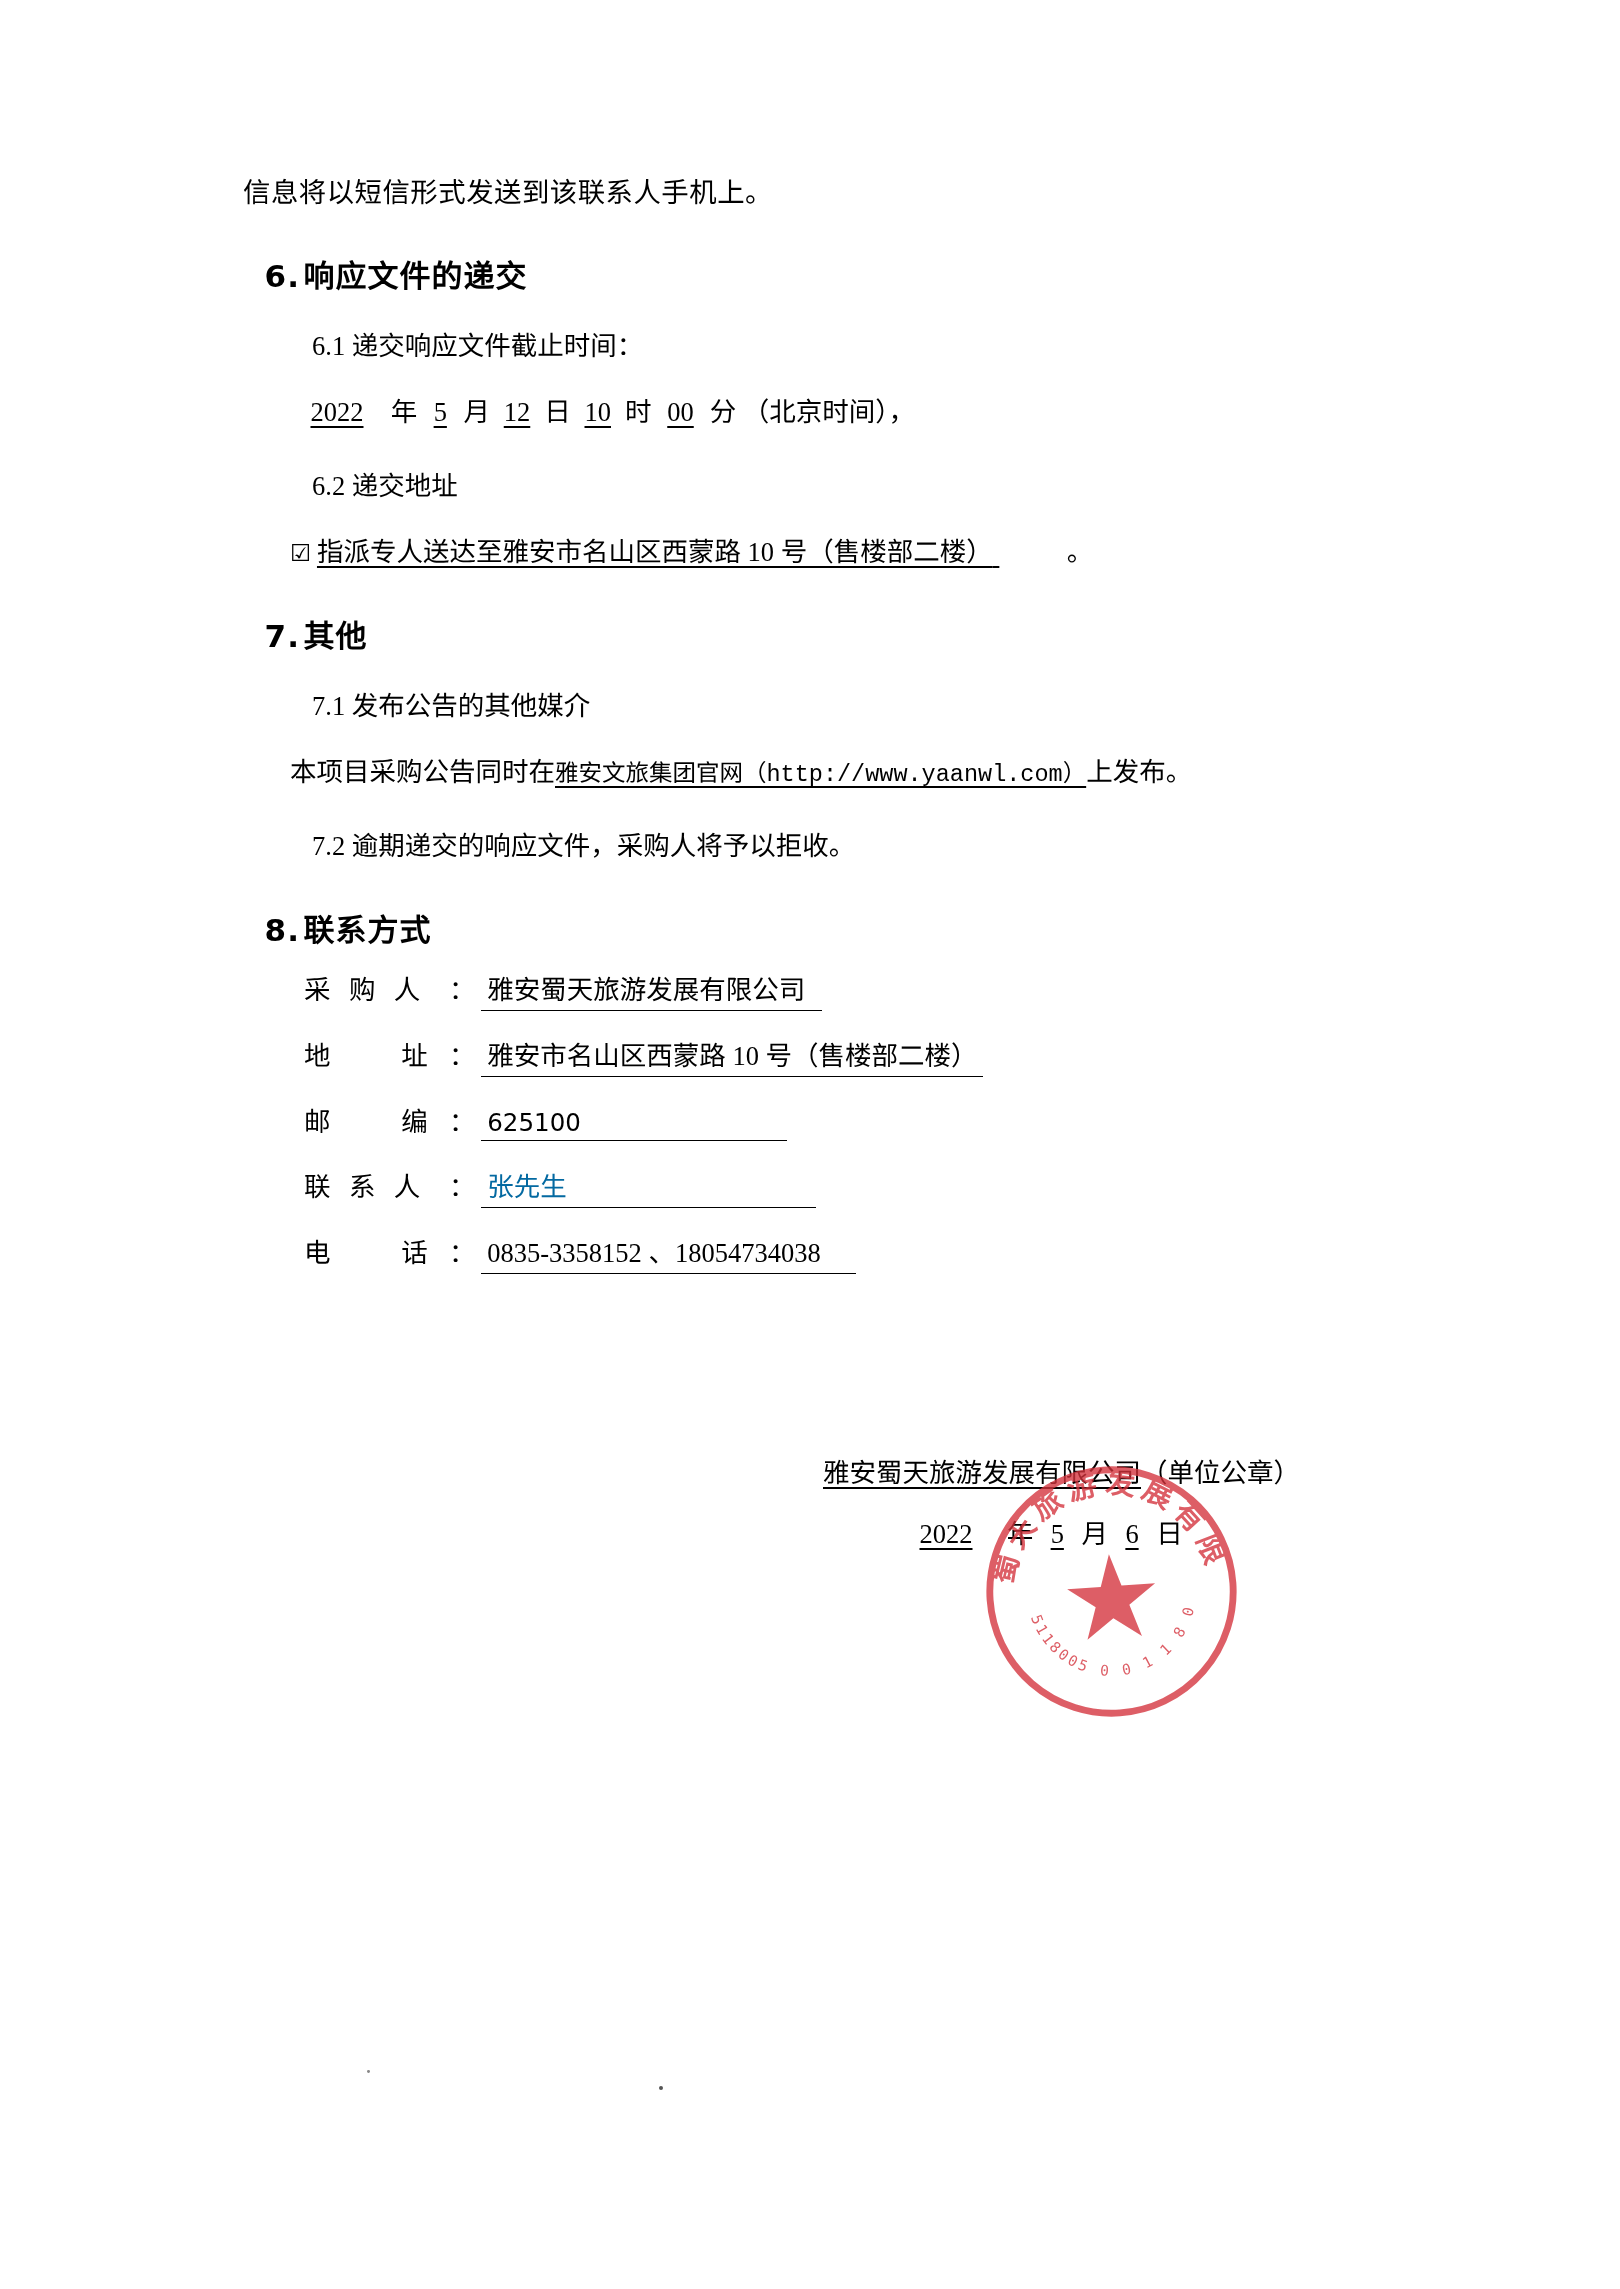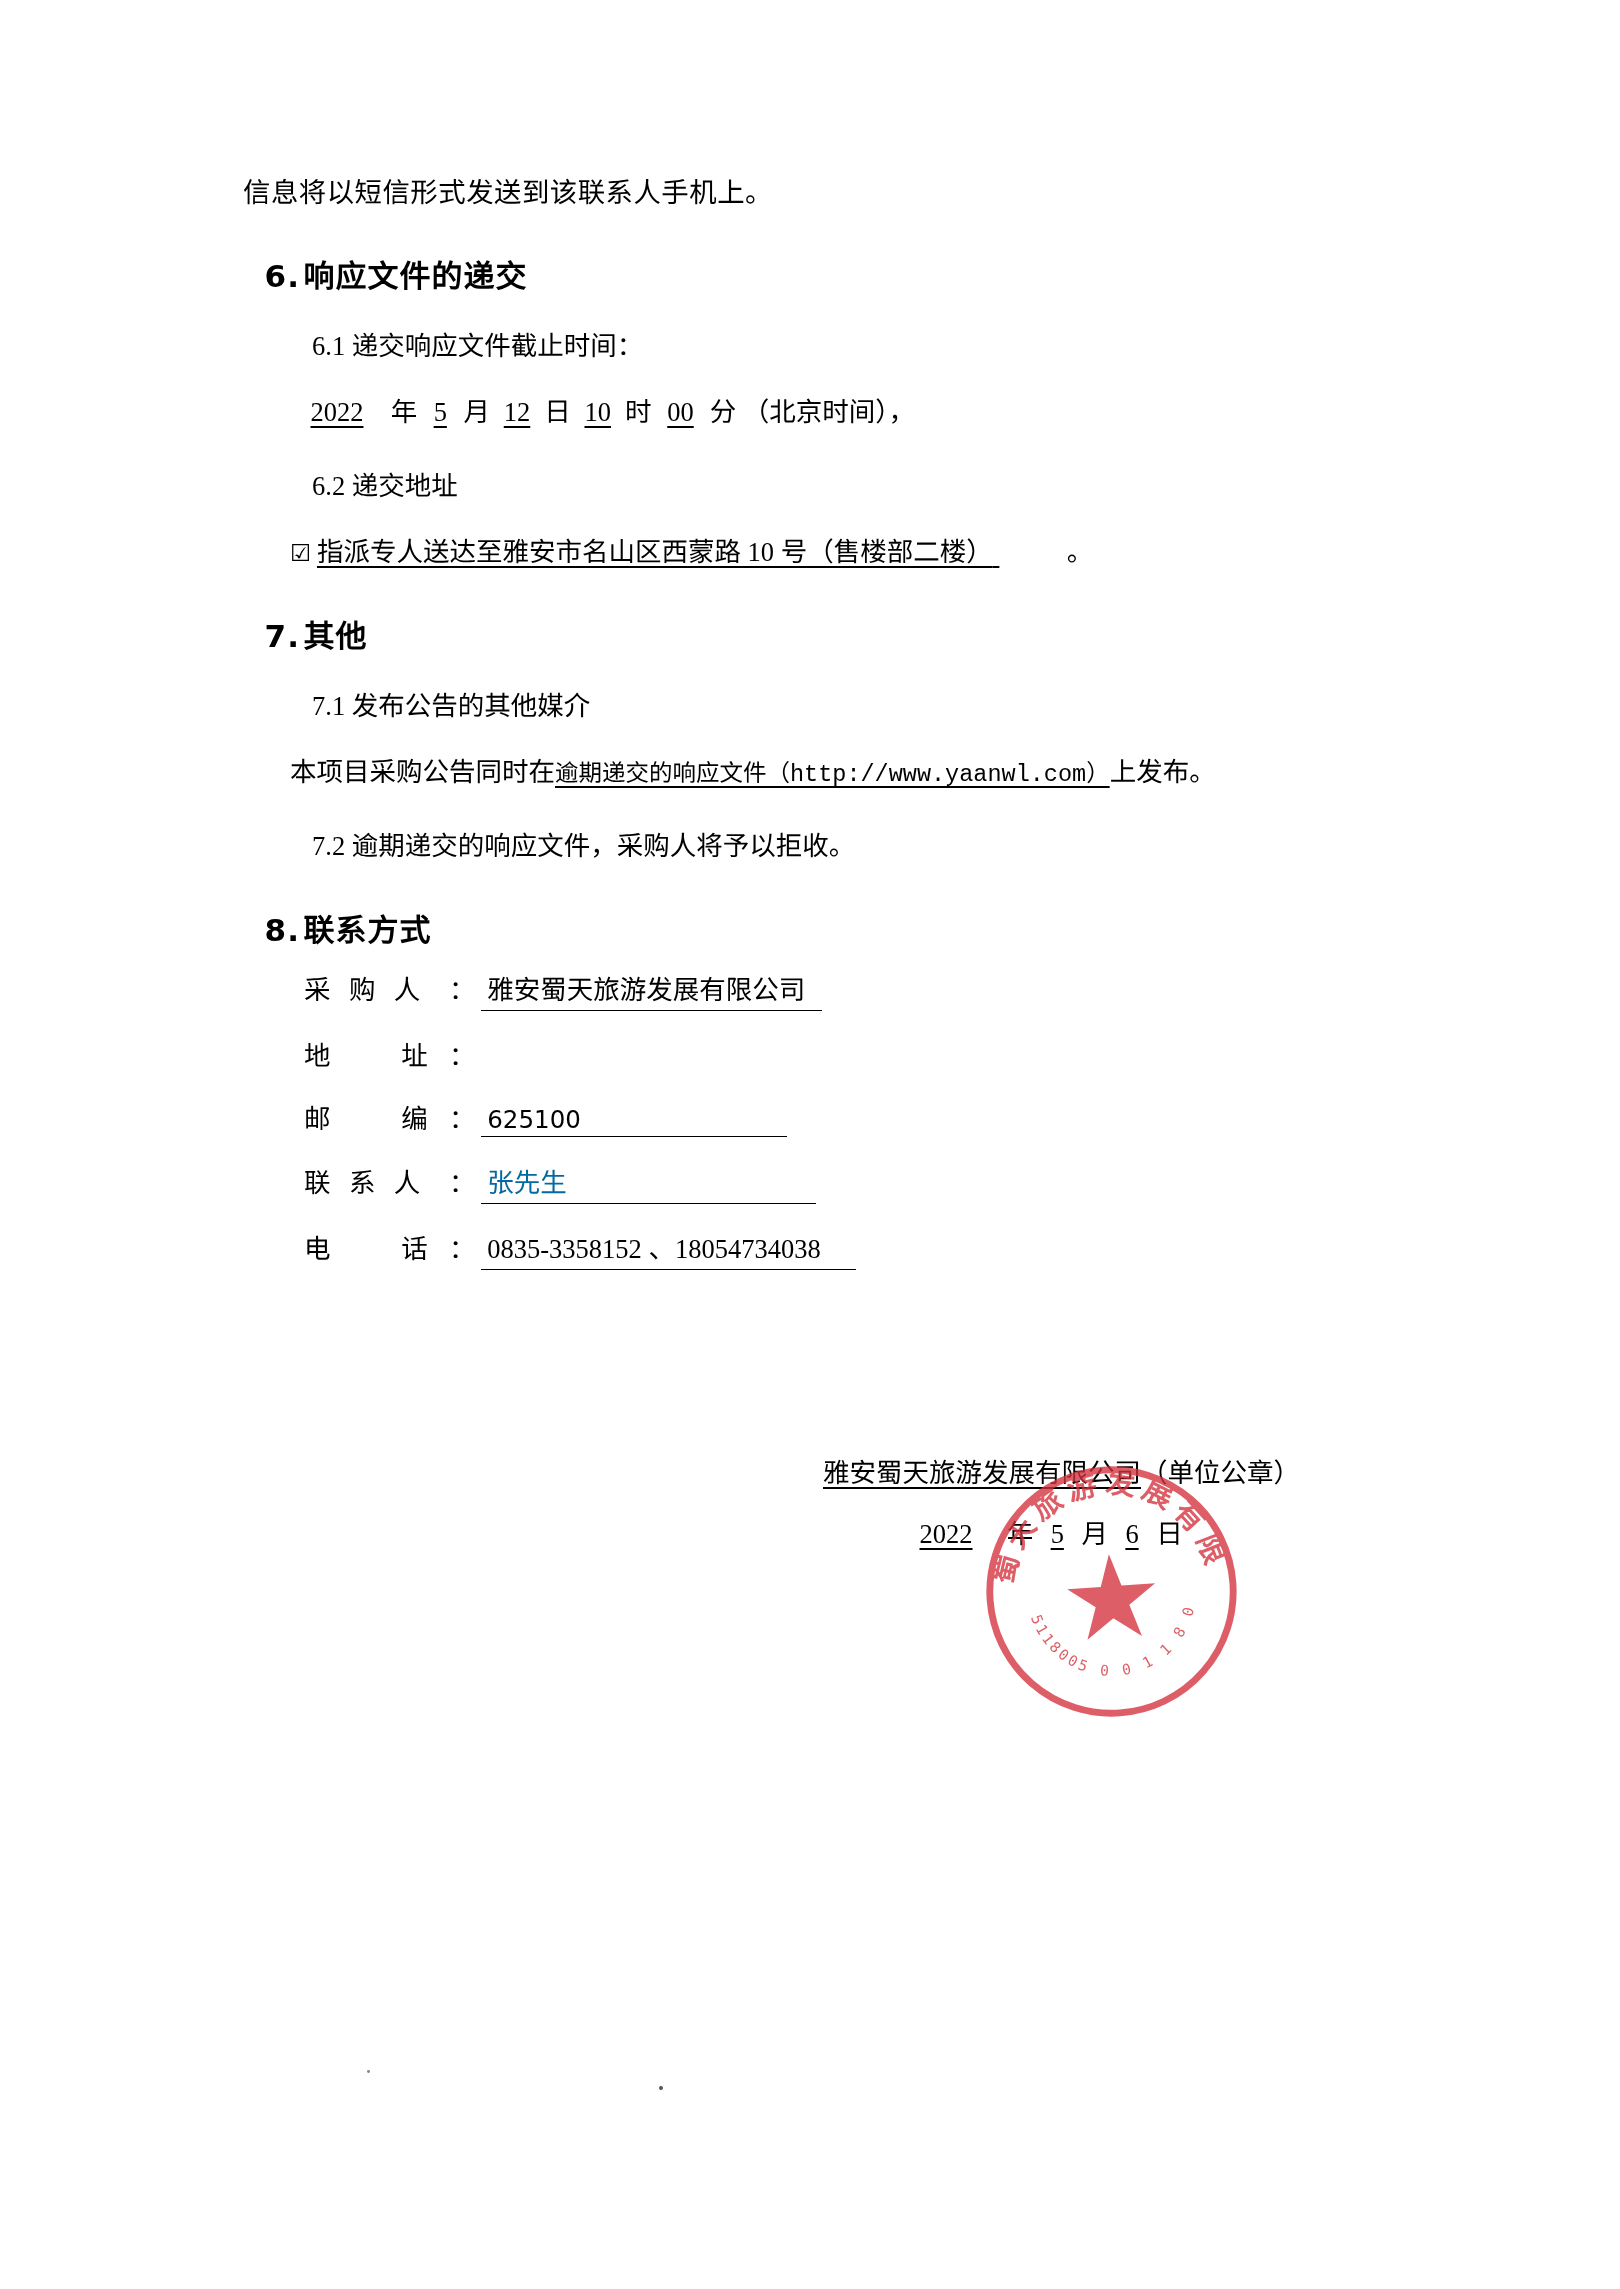--- a/index.html
+++ b/index.html
@@ -214,21 +214,21 @@
       <span class="sec-num">7.</span><span>其他</span>
     </h2>
 
     <div class="gap-md"></div>
 
     <div class="line indent1 blk">7.1 发布公告的其他媒介</div>
 
     <div class="gap-sm"></div>
 
     <div class="line indent-half blk">
-      <span>本项目采购公告同时在</span><span class="u-sp mono">逾期递交的响应文件（http://www.yaanwl.com）</span><span>上发布。</span>
+      <span>本项目采购公告同时在</span><span class="u-sp mono">雅安文旅集团官网（http://www.yaanwl.com）</span><span>上发布。</span>
     </div>
 
     <div class="gap-md"></div>
 
     <div class="line indent1 blk">7.2 逾期递交的响应文件，采购人将予以拒收。</div>
 
     <div class="gap-lg"></div>
 
     <h2 class="section">
       <span class="sec-num">8.</span><span>联系方式</span>
@@ -238,20 +238,21 @@
 
       <div class="contact-row">
         <span class="c-label">采 购 人</span>
         <span class="c-colon">：</span>
         <span class="c-value w1">雅安蜀天旅游发展有限公司</span>
       </div>
 
       <div class="contact-row">
         <span class="c-label">地　　址</span>
         <span class="c-colon">：</span>
+        <span class="c-value w2">雅安市名山区西蒙路 10 号（售楼部二楼）</span>
       </div>
 
       <div class="contact-row">
         <span class="c-label">邮　　编</span>
         <span class="c-colon">：</span>
         <span class="c-value w3 sans">625100</span>
       </div>
 
       <div class="contact-row">
         <span class="c-label">联 系 人</span>

